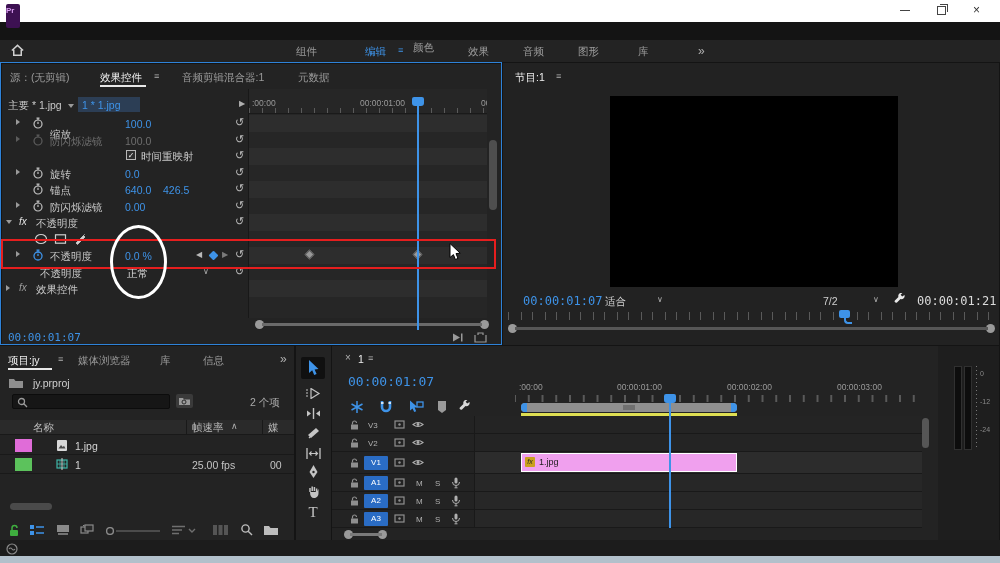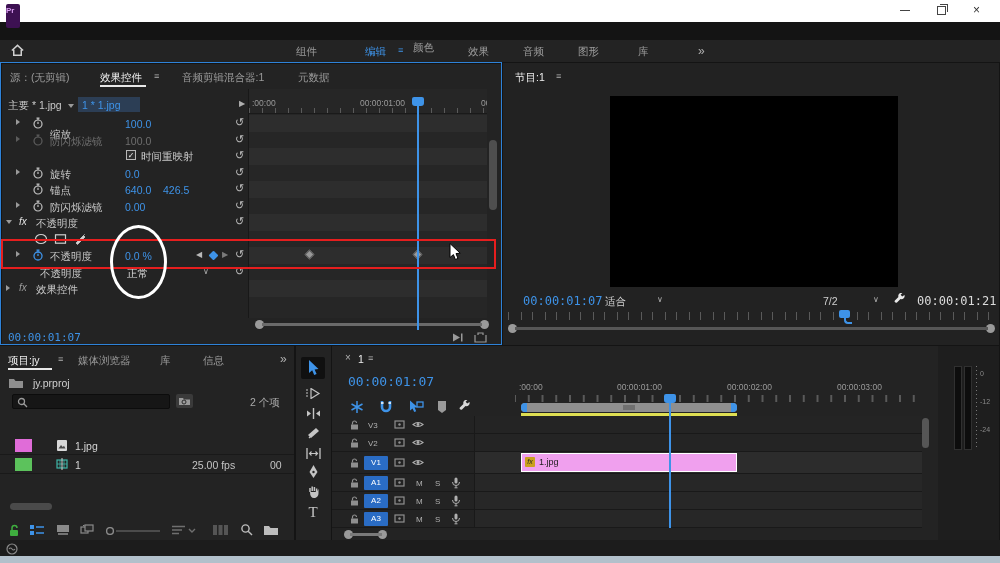--- a/index.html
+++ b/index.html
@@ -273,20 +273,28 @@
       </span>
   </div>
   <span class="abs" style="left:176px;top:394px;width:17px;height:14px;background:#3a3a3a;border-radius:2px">
     <svg width="17" height="14" viewBox="0 0 17 14">
         <path d="M3 4 h4 l1 1.5 h6 V11 H3 Z" fill="#9a9a9a"></path>
         <circle cx="8" cy="8" r="2" stroke="#2a2a2a" fill="none" stroke-width="1"></circle>
       </svg>
     </span>
   <span class="abs" style="left:250px;top:396px;color:#aaaaaa">2 个项</span>
 
+  <div class="abs" style="left:0;top:420px;width:294px;height:15px;background:#2a2a2a;border-bottom:1px solid #191919">
+    <span class="abs" style="left:33px;top:1px;color:#bdbdbd">名称</span>
+    <span class="abs" style="left:192px;top:1px;color:#bdbdbd">帧速率</span>
+    <span class="abs glyph" style="left:231px;top:1px;font-size:9px">∧</span>
+    <span class="abs" style="left:268px;top:1px;color:#bdbdbd">媒</span>
+    <span class="abs" style="left:186px;top:0;width:1px;height:15px;background:#191919"></span>
+    <span class="abs" style="left:262px;top:0;width:1px;height:15px;background:#191919"></span>
+  </div>
 
   <div class="abs row-sep" style="left:0;top:436px;width:294px;height:19px">
     <span class="abs" style="left:15px;top:3px;width:17px;height:13px;background:#e06cd8"></span>
     <span class="abs" style="left:56px;top:3px">
         <svg width="12" height="13" viewBox="0 0 12 13">
           <rect x="1" y="1" width="10" height="11" rx="1" fill="#d8d8d8"></rect>
           <path d="M2.5 9.5 L5 6 L6.8 8 L8 6.8 L9.5 9.5 Z" fill="#4a4a4a"></path>
         </svg>
       </span>
     <span class="abs" style="left:75px;top:4px;color:#d4d4d4">1.jpg</span>

